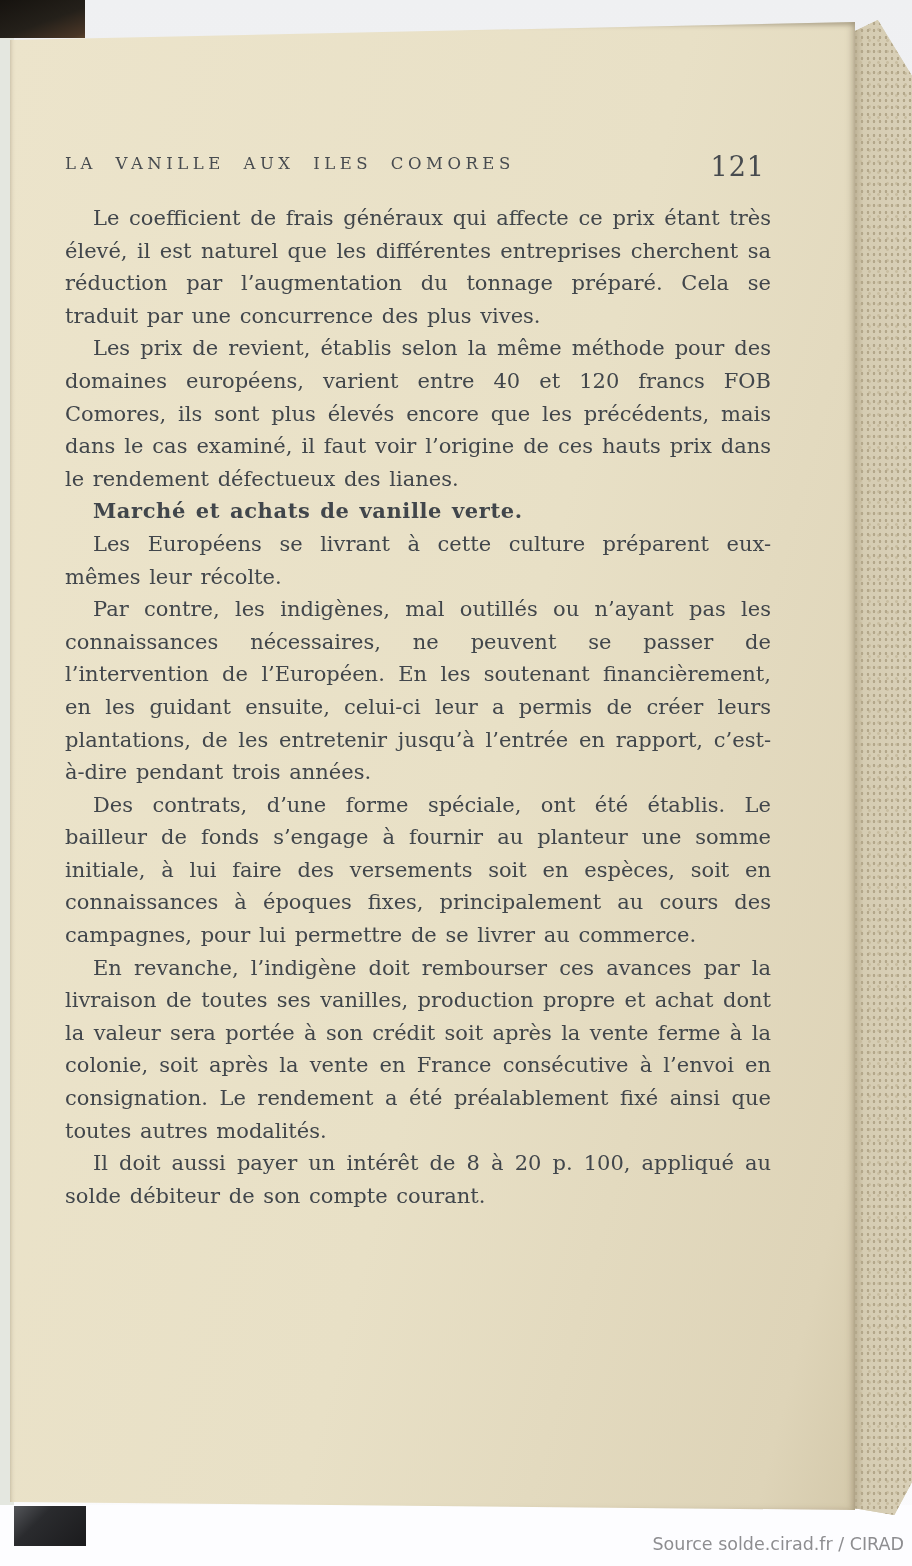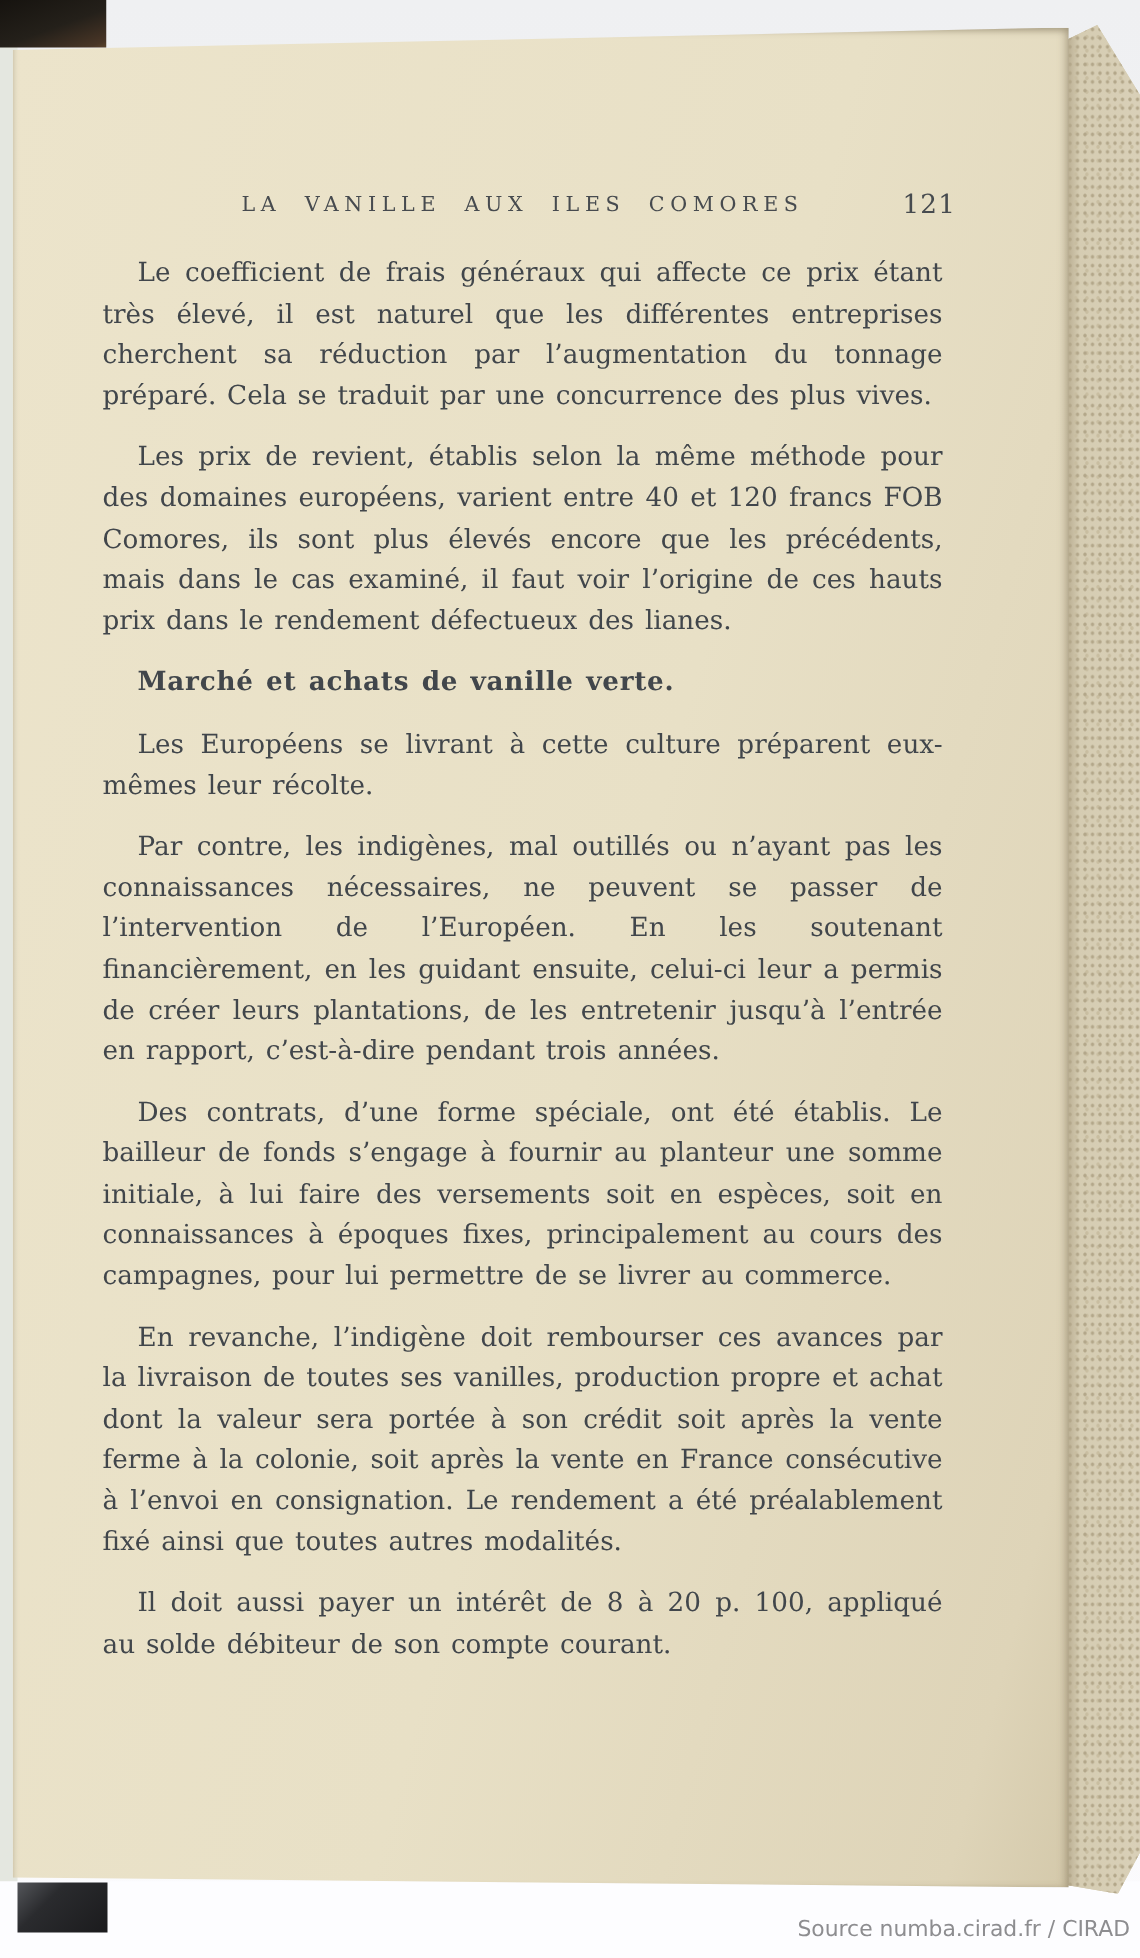--- a/index.html
+++ b/index.html
@@ -48,30 +48,30 @@
     box-shadow:inset 0 3px 5px rgba(92,80,58,.35), inset -4px 0 6px rgba(120,105,75,.25);
   }
   .text-block{
     position:absolute;left:55px;top:132px;width:706px;
     color:#42464b;
   }
   .running-head{
     position:relative;height:24px;margin-bottom:24px;
   }
   .running-title{
-    display:block;text-align:center;
+    display:block;
     font-size:16.5px;letter-spacing:4.5px;word-spacing:9px;
     color:#474b4f;
   }
   .page-number{
     position:absolute;right:6px;top:-3px;
-    font-size:21px;letter-spacing:1px;color:#474b4f;
+    font-size:27px;letter-spacing:1px;color:#474b4f;
   }
   .body-copy p{
-    margin:17px;text-align:justify;text-indent:28px;
+    margin:0;text-align:justify;text-indent:28px;
     font-size:21px;line-height:32.6px;word-spacing:2px;
     color:#41464b;
   }
   .section-heading{
     margin:34px 0 32px 0;text-align:center;
     font-size:22px;font-weight:bold;letter-spacing:.6px;word-spacing:6px;
     color:#3d4145;text-indent:0;
   }
   .footer-source{
     position:absolute;right:8px;top:1534px;
@@ -103,13 +103,13 @@
       <p>Les Européens se livrant à cette culture préparent eux-mêmes leur récolte.</p>
       <p>Par contre, les indigènes, mal outillés ou n’ayant pas les connaissances nécessaires, ne peuvent se passer de l’intervention de l’Européen. En les soutenant financièrement, en les guidant ensuite, celui-ci leur a permis de créer leurs plantations, de les entretenir jusqu’à l’entrée en rapport, c’est-à-dire pendant trois années.</p>
       <p>Des contrats, d’une forme spéciale, ont été établis. Le bailleur de fonds s’engage à fournir au planteur une somme initiale, à lui faire des versements soit en espèces, soit en connaissances à époques fixes, principalement au cours des campagnes, pour lui permettre de se livrer au commerce.</p>
       <p>En revanche, l’indigène doit rembourser ces avances par la livraison de toutes ses vanilles, production propre et achat dont la valeur sera portée à son crédit soit après la vente ferme à la colonie, soit après la vente en France consécutive à l’envoi en consignation. Le rendement a été préalablement fixé ainsi que toutes autres modalités.</p>
       <p>Il doit aussi payer un intérêt de 8 à 20 p. 100, appliqué au solde débiteur de son compte courant.</p>
     </div>
 
   </div>
 </div>
 
-<div class="footer-source">Source numba.cirad.fr / CIRAD</div>
+<div class="footer-source">Source solde.cirad.fr / CIRAD</div>
 
 </body></html>

